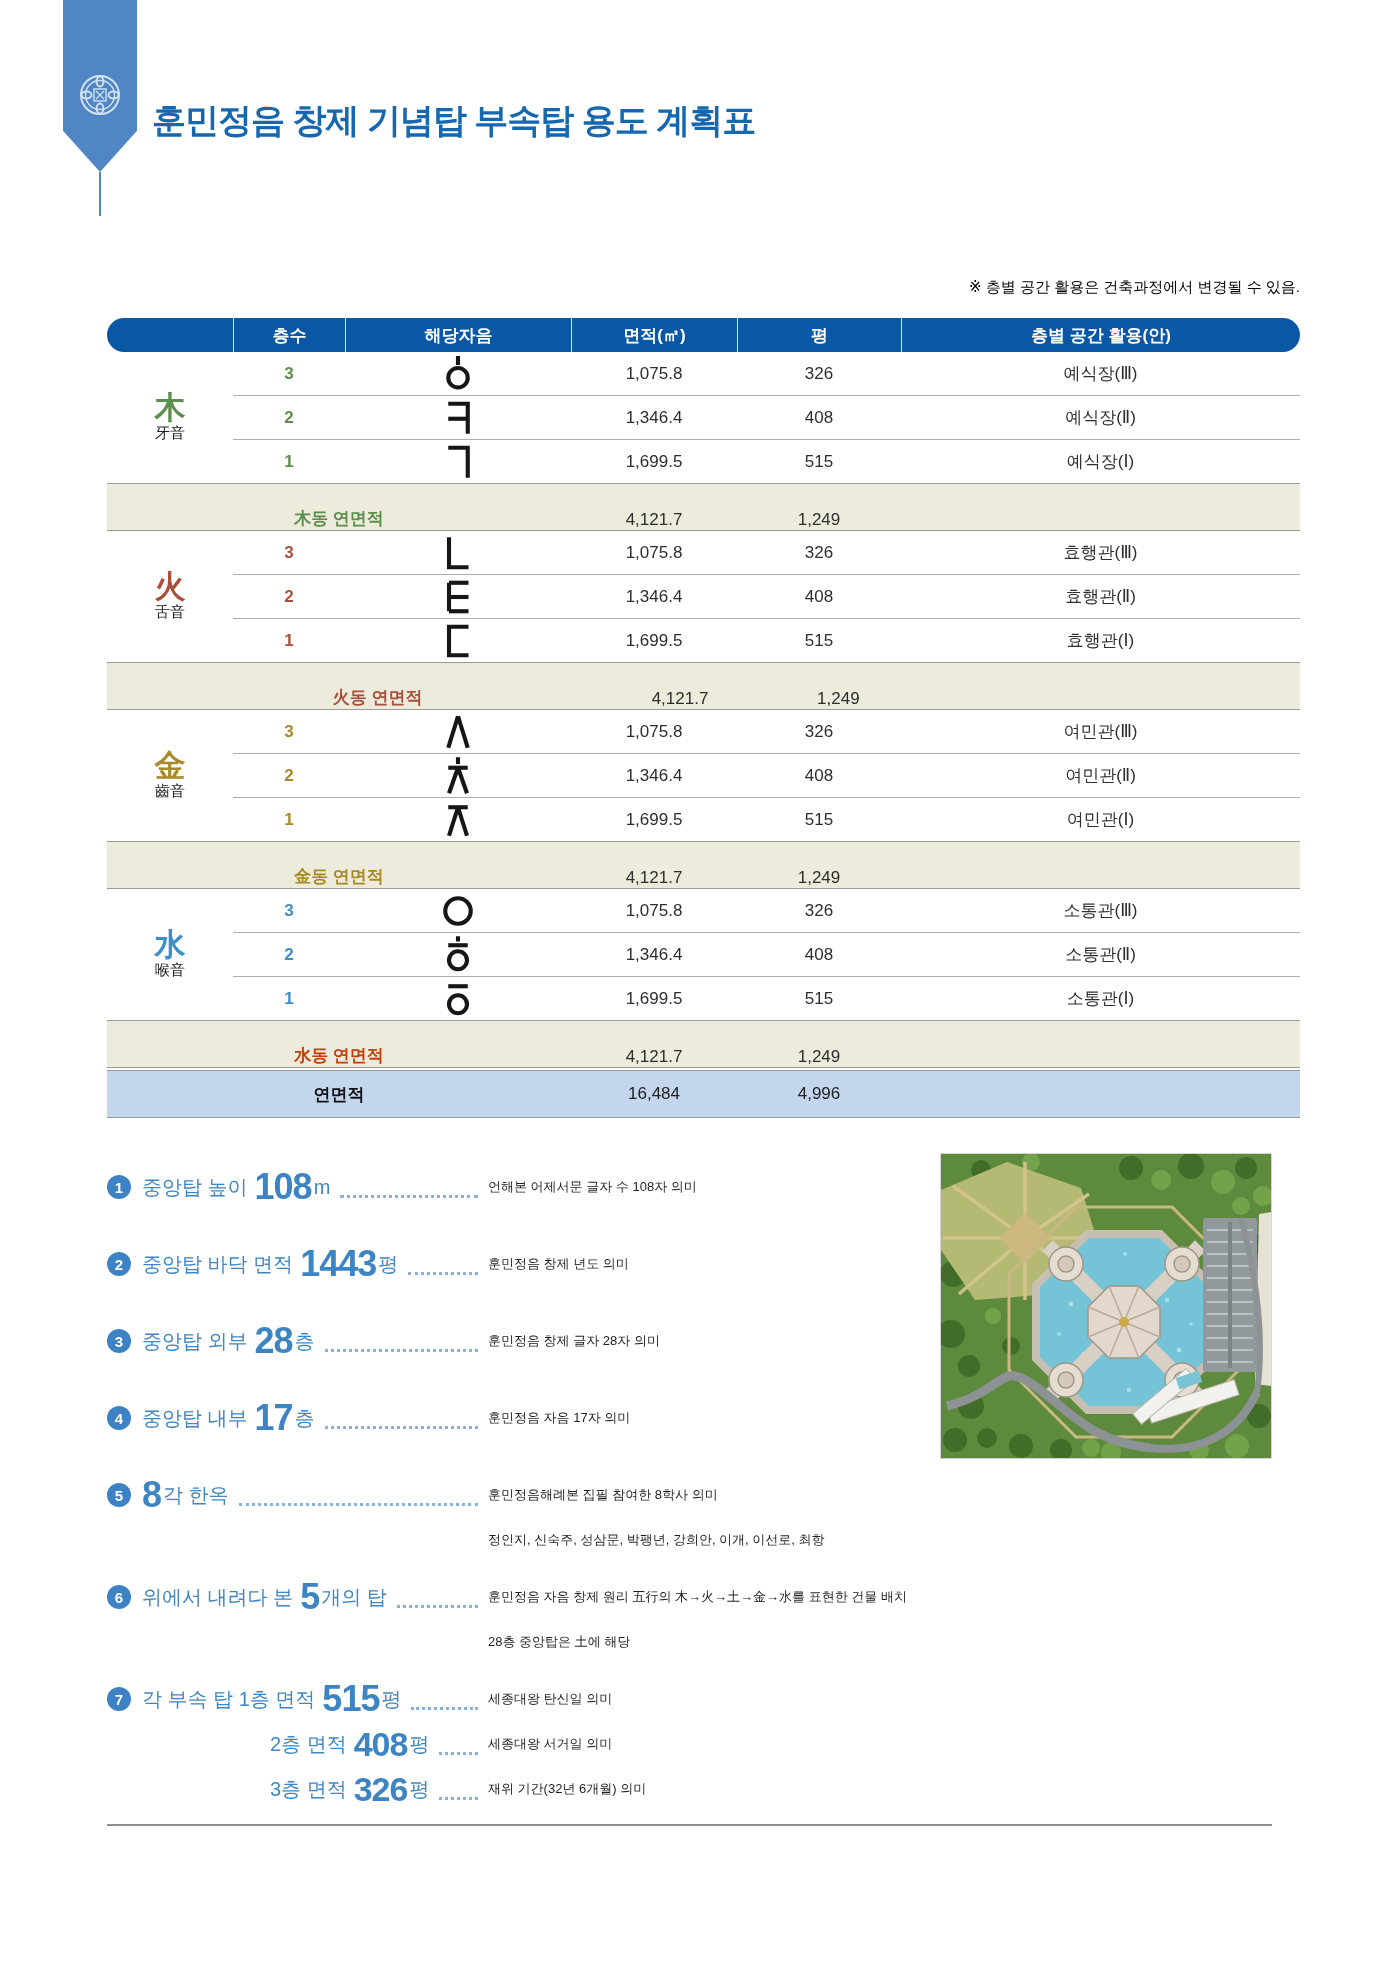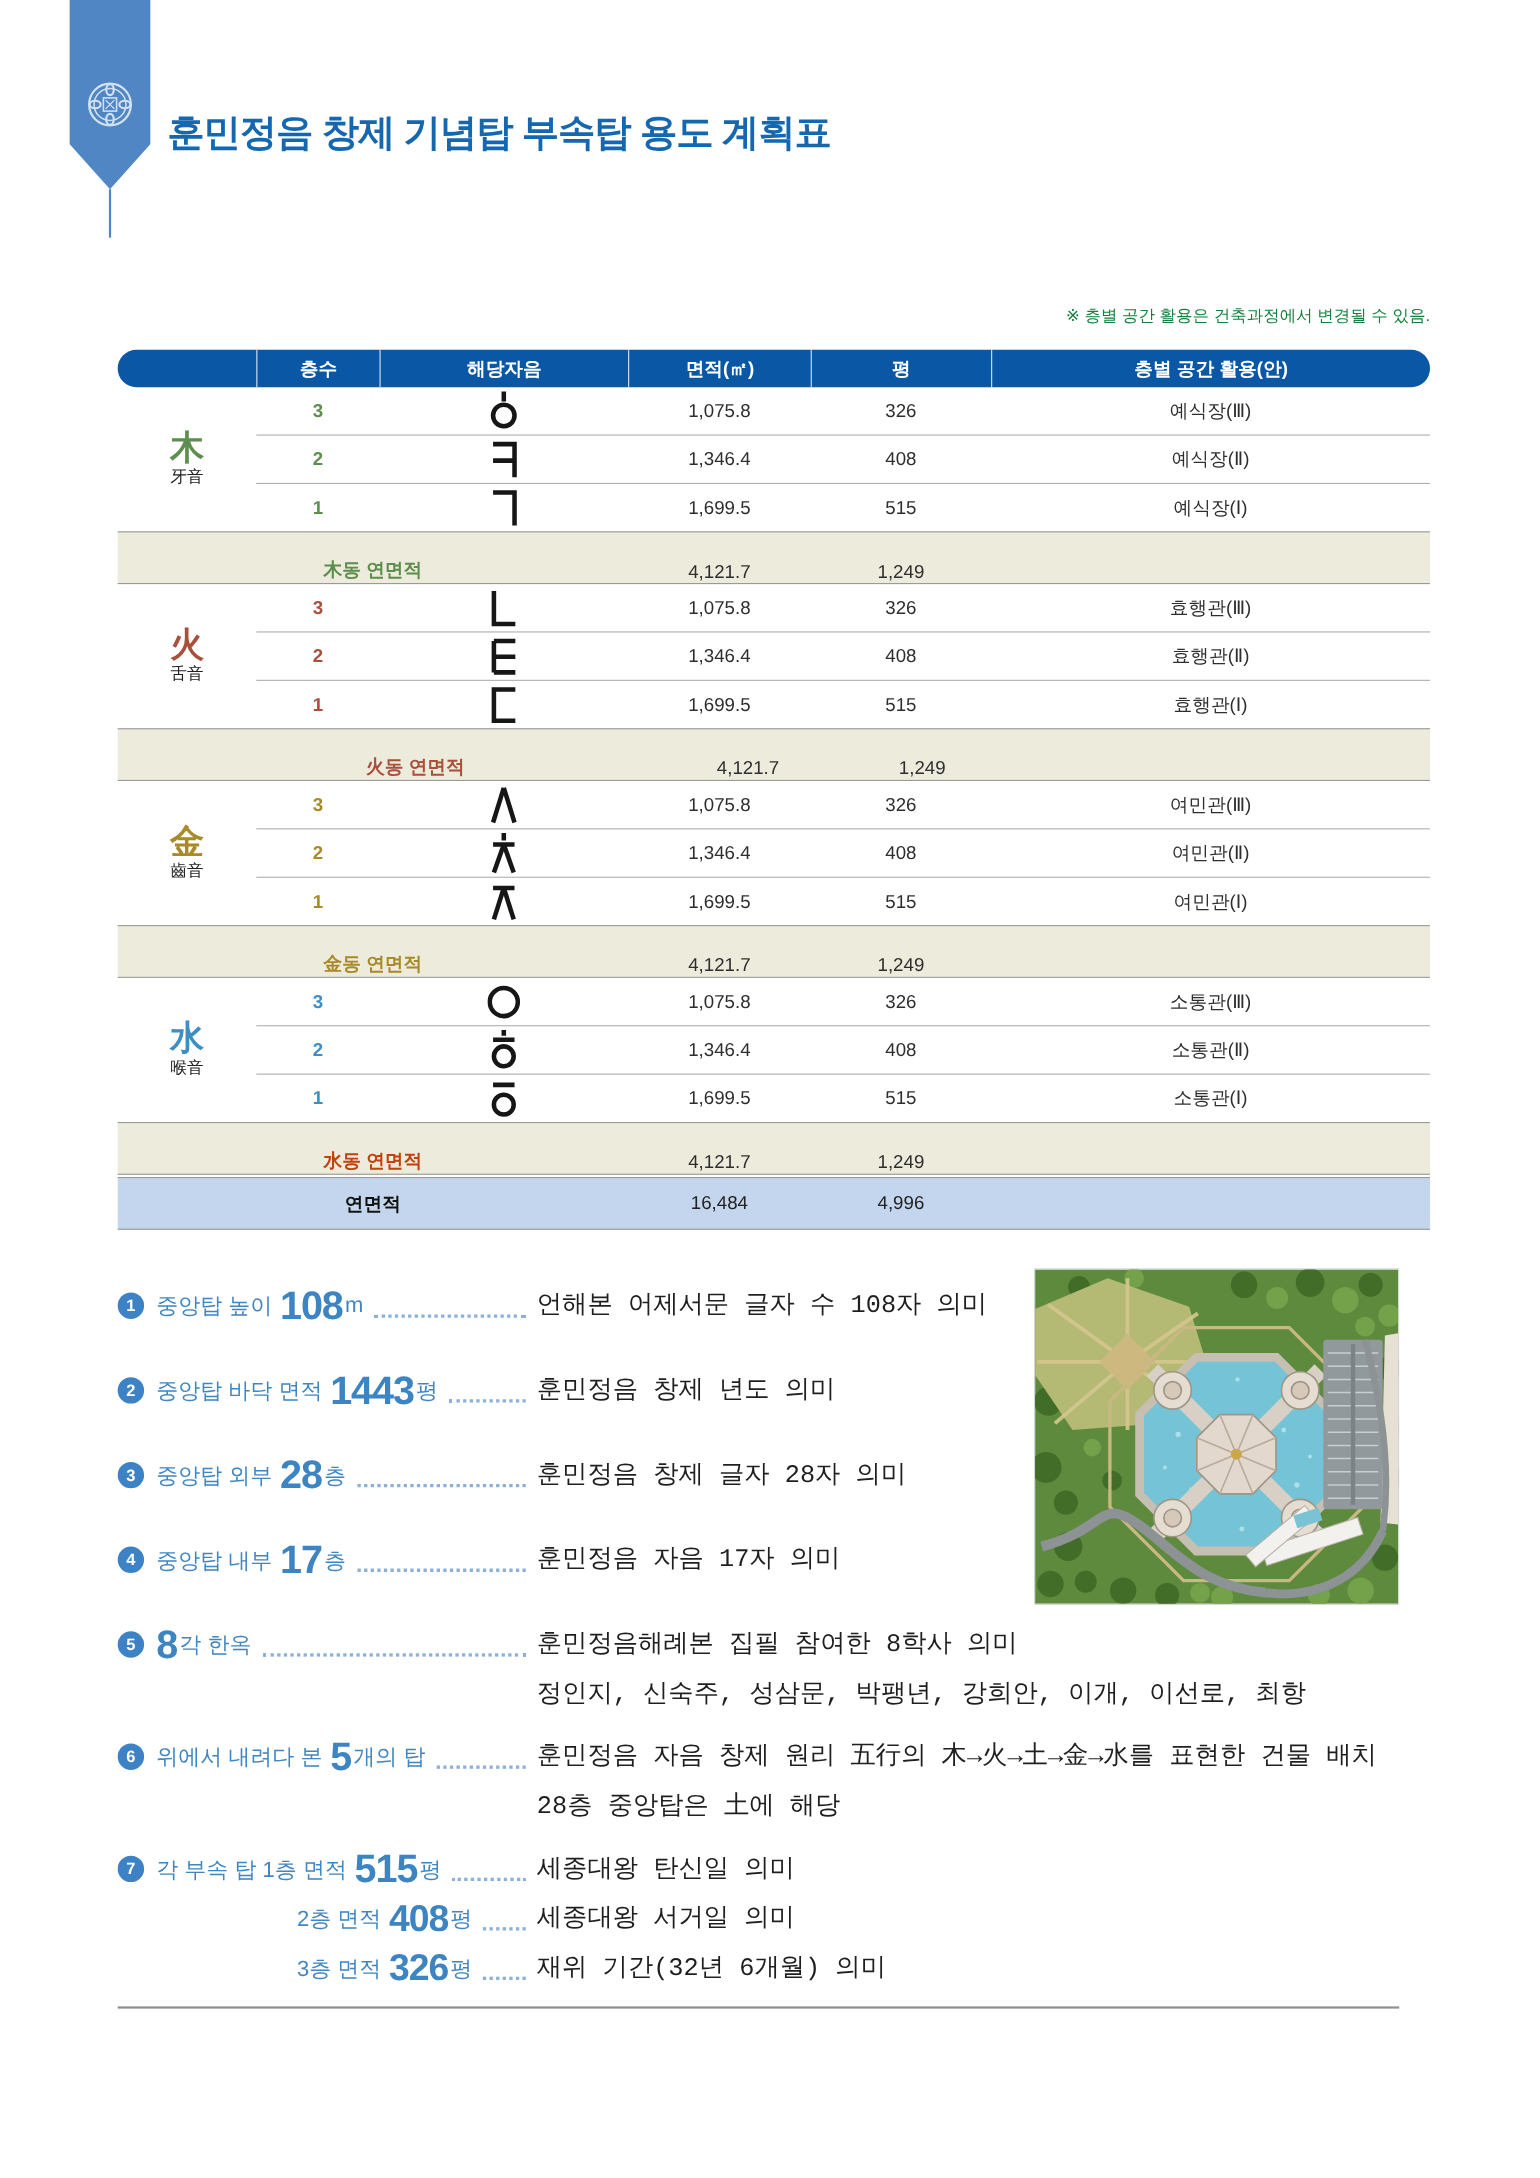--- a/index.html
+++ b/index.html
@@ -6,21 +6,21 @@
   .page{position:relative;width:1400px;height:1980px;background:#fff;overflow:hidden;
         font-family:"Liberation Sans","DejaVu Sans",sans-serif;}
 
   
   .ribbon{position:absolute;left:63px;top:0;width:74px;height:172px;background:#4f86c3;
           clip-path:polygon(0 0,100% 0,100% 76%,50% 100%,0 76%);}
   .emblem{position:absolute;left:14px;top:72px;}
   .stem{position:absolute;left:99px;top:172px;width:2px;height:44px;background:#4f86c3;}
   .title{position:absolute;left:152px;top:98px;margin:0;font-size:34px;font-weight:bold;
          color:#1568af;letter-spacing:-1px;white-space:nowrap;}
-  .note{position:absolute;top:278px;right:100px;font-size:15px;color:#15803d;}
+  .note{position:absolute;top:278px;right:100px;font-size:15px;color:#000000;}
 
   
   .table{position:absolute;left:107px;top:318px;width:1193px;}
   .thead{display:flex;height:34px;background:#0a57a5;border-radius:17px;color:#fff;
          font-size:17px;font-weight:bold;align-items:stretch;overflow:hidden;justify-content:space-between;}
   .hc{display:flex;align-items:center;justify-content:center;box-sizing:border-box;}
   .hc + .hc{border-left:1px solid rgba(255,255,255,.85);}
   .group{position:relative;}
   .glabel{position:absolute;left:0;top:0;width:126px;height:131px;display:flex;
           flex-direction:column;align-items:center;justify-content:center;gap:1px;}
@@ -49,21 +49,21 @@
   .ilabel{width:381px;flex:none;display:flex;align-items:center;height:44px;box-sizing:border-box;}
   .subitem .ilabel{padding-left:163px;}
   .bullet{width:24px;height:24px;border-radius:50%;background:#3d82c4;color:#fff;font-size:15px;
           font-weight:bold;display:flex;align-items:center;justify-content:center;flex:none;margin-right:11px;}
   .ltext{color:#4186c1;font-size:20px;white-space:nowrap;display:flex;align-items:center;}
   .lpre{margin-right:7px;}
   .big{font-size:36px;font-weight:bold;color:#3d84c3;letter-spacing:-1px;line-height:44px;}
   .big.sm{font-size:34px;}
   .lsuf{margin-left:2px;}
   .dots{flex:1;align-self:flex-end;border-bottom:3px dotted #8bb1d8;margin:0 10px 11px 10px;min-width:12px;}
-  .idesc{font-size:23px;color:#1f1f1f;font-family:Liberation Mono, monospace;}
+  .idesc{font-size:13px;color:#1f1f1f;}
   .dline{line-height:46px;height:46px;white-space:nowrap;}
   .dline:first-child{line-height:44px;height:44px;}
 
   
   .aerial{position:absolute;left:940px;top:1153px;width:332px;height:306px;margin:0;
           border:1px solid #d5d5d5;box-sizing:border-box;}
   .divider{position:absolute;left:107px;top:1824px;width:1165px;height:2px;background:#8f8f8f;}
 </style>
 </head>
 <body>

